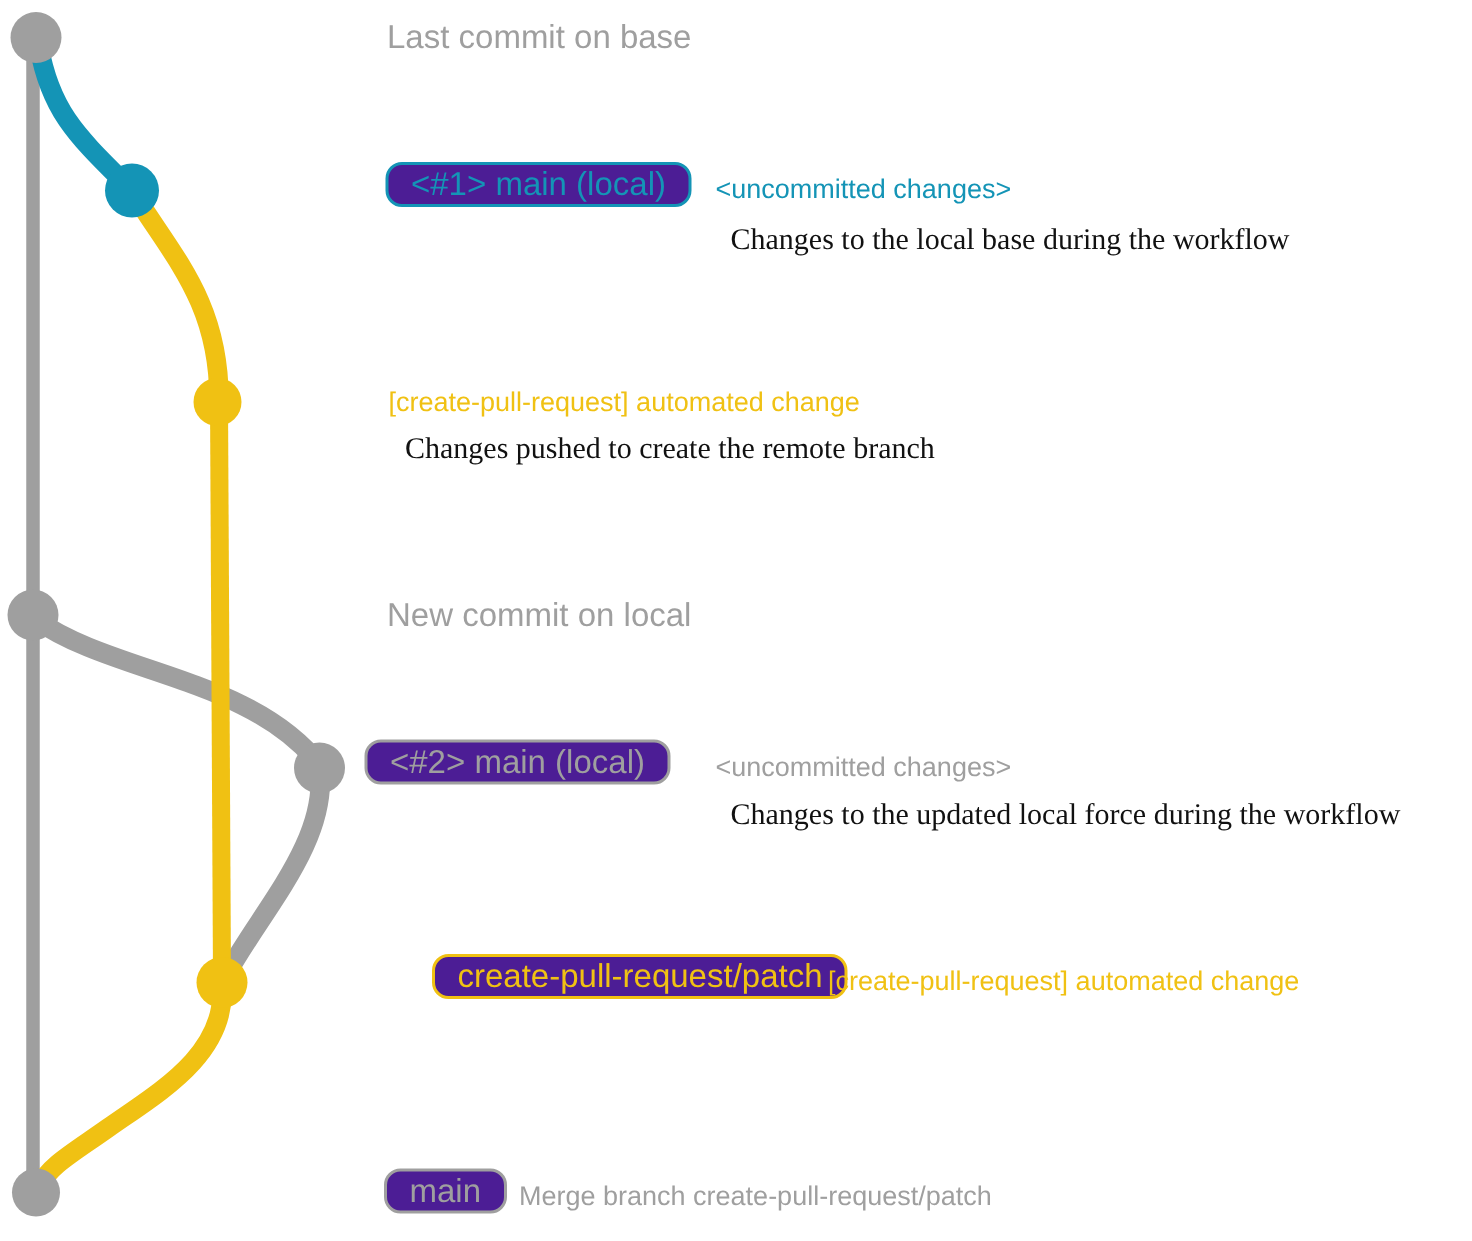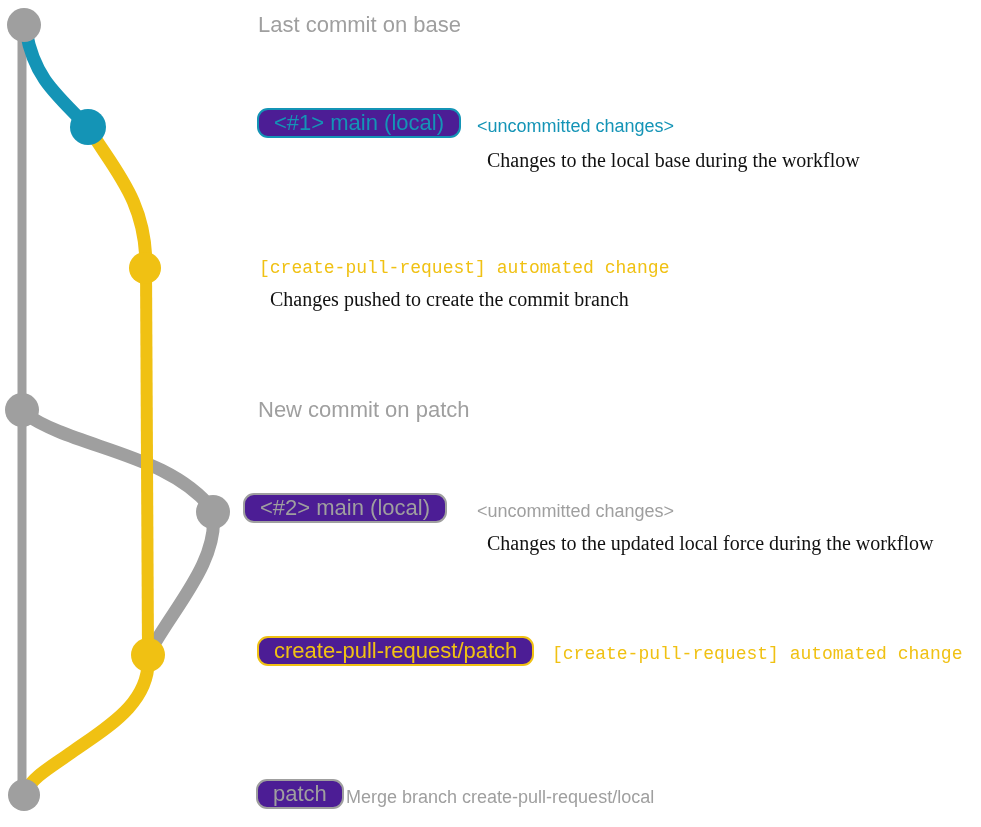--- a/index.html
+++ b/index.html
@@ -23,31 +23,31 @@
     font-size: 22px;
     line-height: 26px;
     padding: 0 15px;
     border: 2px solid;
     border-radius: 11px;
     background: #4c1d95;
     white-space: nowrap;
   }
   .badge.teal   { color: var(--teal);   border-color: var(--teal); }
   .badge.gray   { color: var(--gray);   border-color: var(--gray); }
-  .badge.yellow { color: var(--yellow); border-color: var(--yellow); }
+  .badge.yellow { color: var(--yellow); border-color: var(--yellow); margin-left: 31px; }
 
   .headline {
     position: absolute;
     font-size: 18px;
     line-height: 26px;
     white-space: nowrap;
   }
   .headline.teal   { color: var(--teal); }
   .headline.gray   { color: var(--gray); }
-  .headline.yellow { color: var(--yellow); font-family: Liberation Mono, monospace; }
+  .headline.yellow { color: var(--yellow); }
 
   .desc {
     position: absolute;
     font-family: "Liberation Serif", serif;
     font-size: 20px;
     line-height: 24px;
     color: var(--ink);
     white-space: nowrap;
   }
 </style>
@@ -84,27 +84,27 @@
     <circle cx="24" cy="795" r="16" fill="#9f9f9f"></circle>
   </svg>
 
   <div class="note" style="left:258px; top:12px;">Last commit on base</div>
 
   <div class="badge teal" style="left:257px; top:108px;">&lt;#1&gt; main (local)</div>
   <div class="headline teal" style="left:477px; top:113px;">&lt;uncommitted changes&gt;</div>
   <div class="desc" style="left:487px; top:136px;margin-top:12px;">Changes to the local base during the workflow</div>
 
   <div class="headline yellow" style="left:259px; top:255px;">[create-pull-request] automated change</div>
-  <div class="desc" style="left:270px; top:287px;">Changes pushed to create the commit branch</div>
+  <div class="desc" style="left:270px; top:287px;">Changes pushed to create the remote branch</div>
 
-  <div class="note" style="left:258px; top:397px;">New commit on patch</div>
+  <div class="note" style="left:258px; top:397px;">New commit on local</div>
 
   <div class="badge gray" style="left:243px; top:493px;">&lt;#2&gt; main (local)</div>
   <div class="headline gray" style="left:477px; top:498px;">&lt;uncommitted changes&gt;</div>
   <div class="desc" style="left:487px; top:531px;">Changes to the updated local force during the workflow</div>
 
   <div class="badge yellow" style="left:257px; top:636px;">create-pull-request/patch</div>
   <div class="headline yellow" style="left:552px; top:641px;">[create-pull-request] automated change</div>
 
-  <div class="badge gray" style="left:256px; top:779px;">patch</div>
-  <div class="headline gray" style="left:346px; top:784px;">Merge branch create-pull-request/local</div>
+  <div class="badge gray" style="left:256px; top:779px;">main</div>
+  <div class="headline gray" style="left:346px; top:784px;">Merge branch create-pull-request/patch</div>
 
 </div>
 
 </body></html>

